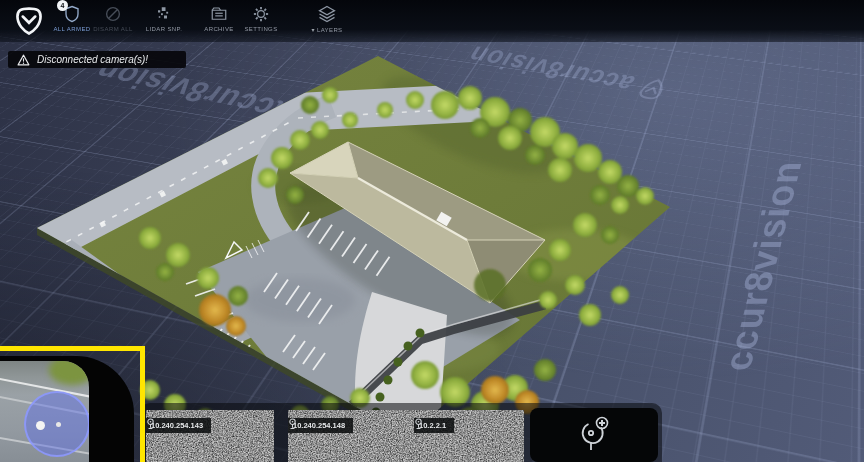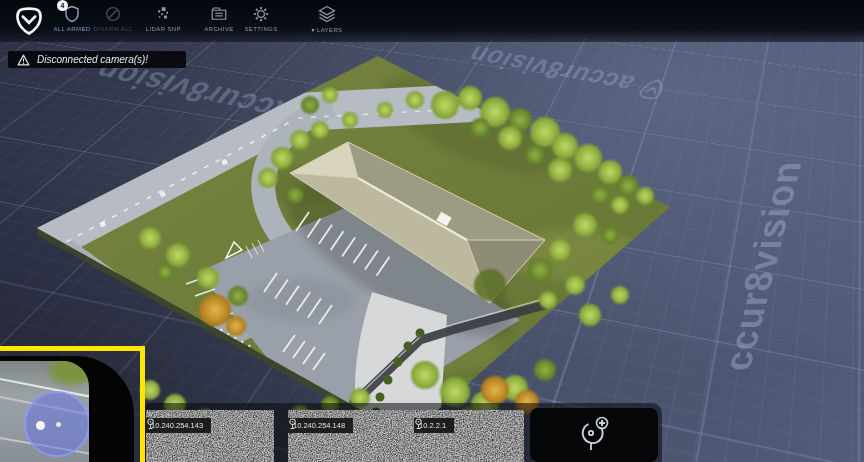--- a/index.html
+++ b/index.html
@@ -62,21 +62,21 @@
   .mm-grass{position:absolute;right:-6px;top:-6px;width:46px;height:30px;border-radius:50%;background:#7c9440;filter:blur(3px);}
   .mm-line{position:absolute;height:1.5px;background:rgba(255,255,255,.75);}
   .mm-zone{position:absolute;left:24px;top:30px;width:66px;height:66px;border-radius:50%;
     background:rgba(97,112,230,.48);border:2px solid rgba(142,154,255,.85);box-sizing:border-box;}
   .mm-dot1{position:absolute;left:36px;top:60px;width:9px;height:9px;border-radius:50%;background:#f4f4f2;}
   .mm-dot2{position:absolute;left:56px;top:61px;width:5px;height:5px;border-radius:50%;background:#e8e8e6;}
   .hl-box{position:absolute;left:-6px;top:346px;width:141px;height:124px;border:5px solid #ffe600;z-index:60;pointer-events:none;}
 
   
   .camstrip{position:absolute;left:140px;top:403px;width:522px;height:59px;z-index:40;
-    background:rgba(8,10,13,.55);border-radius:10px 10px 0 0;}
+    background:rgba(8,10,13,.55);border-radius:10px 10px 0 0;font-weight:bold;}
   .thumb{position:absolute;top:7px;height:52px;background:#1c1d1f;overflow:hidden;cursor:pointer;}
   .thumb svg{position:absolute;inset:0;}
   .th1{left:6px;width:128px;} .th2{left:148px;width:128px;} .th3{left:274px;width:110px;}
   .th-label{position:absolute;left:0;top:8px;height:15px;display:flex;align-items:center;gap:4px;
     background:rgba(8,10,12,.85);padding:0 8px 0 5px;color:#e6e8ea;z-index:2;}
   .th-label span{font-size:7.5px;}
   .addpanel{position:absolute;left:390px;top:5px;width:128px;height:54px;background:#050607;border-radius:8px;
     display:flex;align-items:center;justify-content:center;cursor:pointer;border:0;}
 </style>
 </head>

